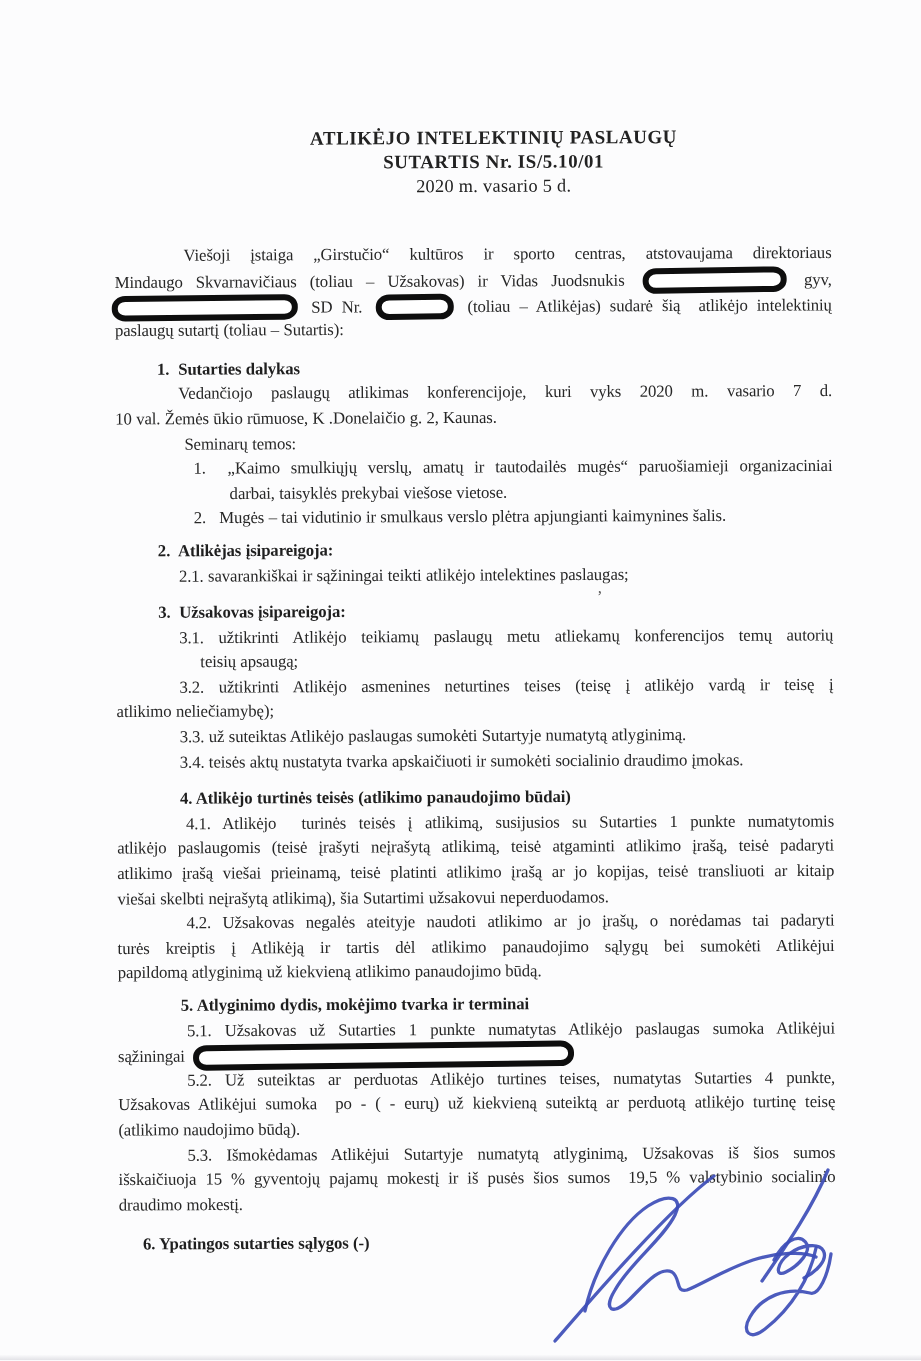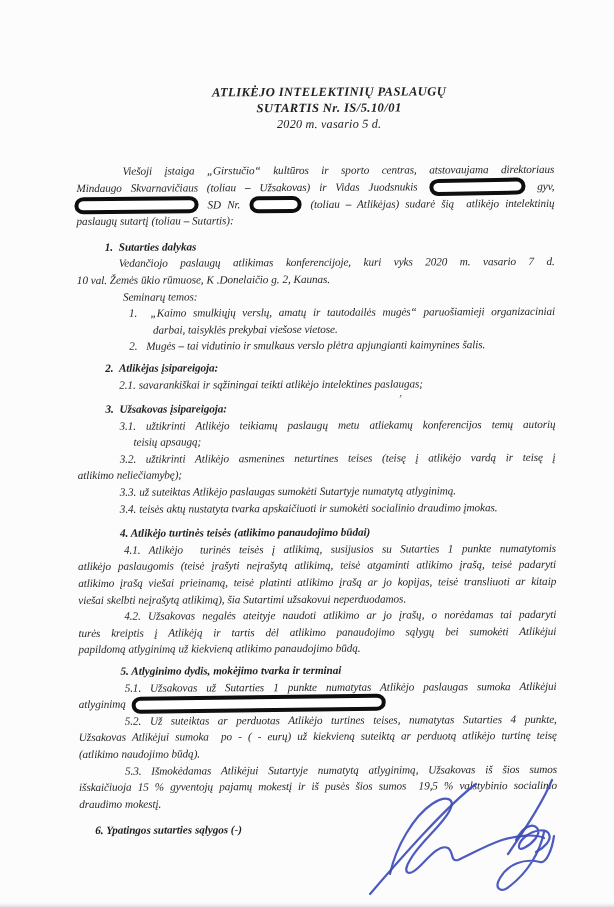--- a/index.html
+++ b/index.html
@@ -1,21 +1,20 @@
 <!DOCTYPE html>
 <html><head>
 <meta charset="utf-8">
 <style>
   html,body{margin:0;padding:0;background:#ffffff;}
   .page{
     position:relative;width:614px;height:907px;overflow:hidden;
     background:#fcfcfd;
     font-family:"Liberation Serif","DejaVu Serif",serif;
     color:#272727;
-    font-style:italic;
   }
   .page::after{
     content:"";position:absolute;left:0;right:0;bottom:0;height:4px;
     background:linear-gradient(to bottom,rgba(200,200,210,0),rgba(190,190,200,.45));
     pointer-events:none;
   }
   .doc{position:absolute;left:76px;top:86px;width:478px;transform:rotate(-0.25deg);transform-origin:top left;}
   .title{text-align:center;padding-left:28px;font-weight:700;font-size:12.6px;line-height:15.8px;letter-spacing:.4px;color:#222;}
   .title .t2{font-weight:400;font-size:12.2px;letter-spacing:.2px;}
   .pl,.jl{height:16.6px;line-height:16.6px;font-size:11.2px;letter-spacing:-0.08px;word-spacing:.2px;}
@@ -110,21 +109,21 @@
       <div class="jl">turės kreiptis į Atlikėją ir tartis dėl atlikimo panaudojimo sąlygų bei sumokėti Atlikėjui</div>
       <div class="pl">papildomą atlyginimą už kiekvieną atlikimo panaudojimo būdą.</div>
     </div>
 
     <div class="sp5"></div>
 
     <div>
       <div class="pl hd m42">5. Atlyginimo dydis, mokėjimo tvarka ir terminai</div>
       <div class="jl m46">5.1. Užsakovas už Sutarties 1 punkte numatytas Atlikėjo paslaugas sumoka Atlikėjui</div>
       <div class="pl">
-        <span>atlyginimą</span>
+        <span>sąžiningai</span>
         <span class="redact r4"></span>
       </div>
       <div class="jl m46">5.2. Už suteiktas ar perduotas Atlikėjo turtines teises, numatytas Sutarties 4 punkte,</div>
       <div class="jl">Užsakovas Atlikėjui sumoka &nbsp;po - ( - eurų) už kiekvieną suteiktą ar perduotą atlikėjo turtinę teisę</div>
       <div class="pl">(atlikimo naudojimo būdą).</div>
       <div class="jl m46">5.3. Išmokėdamas Atlikėjui Sutartyje numatytą atlyginimą, Užsakovas iš šios sumos</div>
       <div class="jl">išskaičiuoja 15 % gyventojų pajamų mokestį ir iš pusės šios sumos &nbsp;19,5 % valstybinio socialinio</div>
       <div class="pl">draudimo mokestį.</div>
     </div>
 

